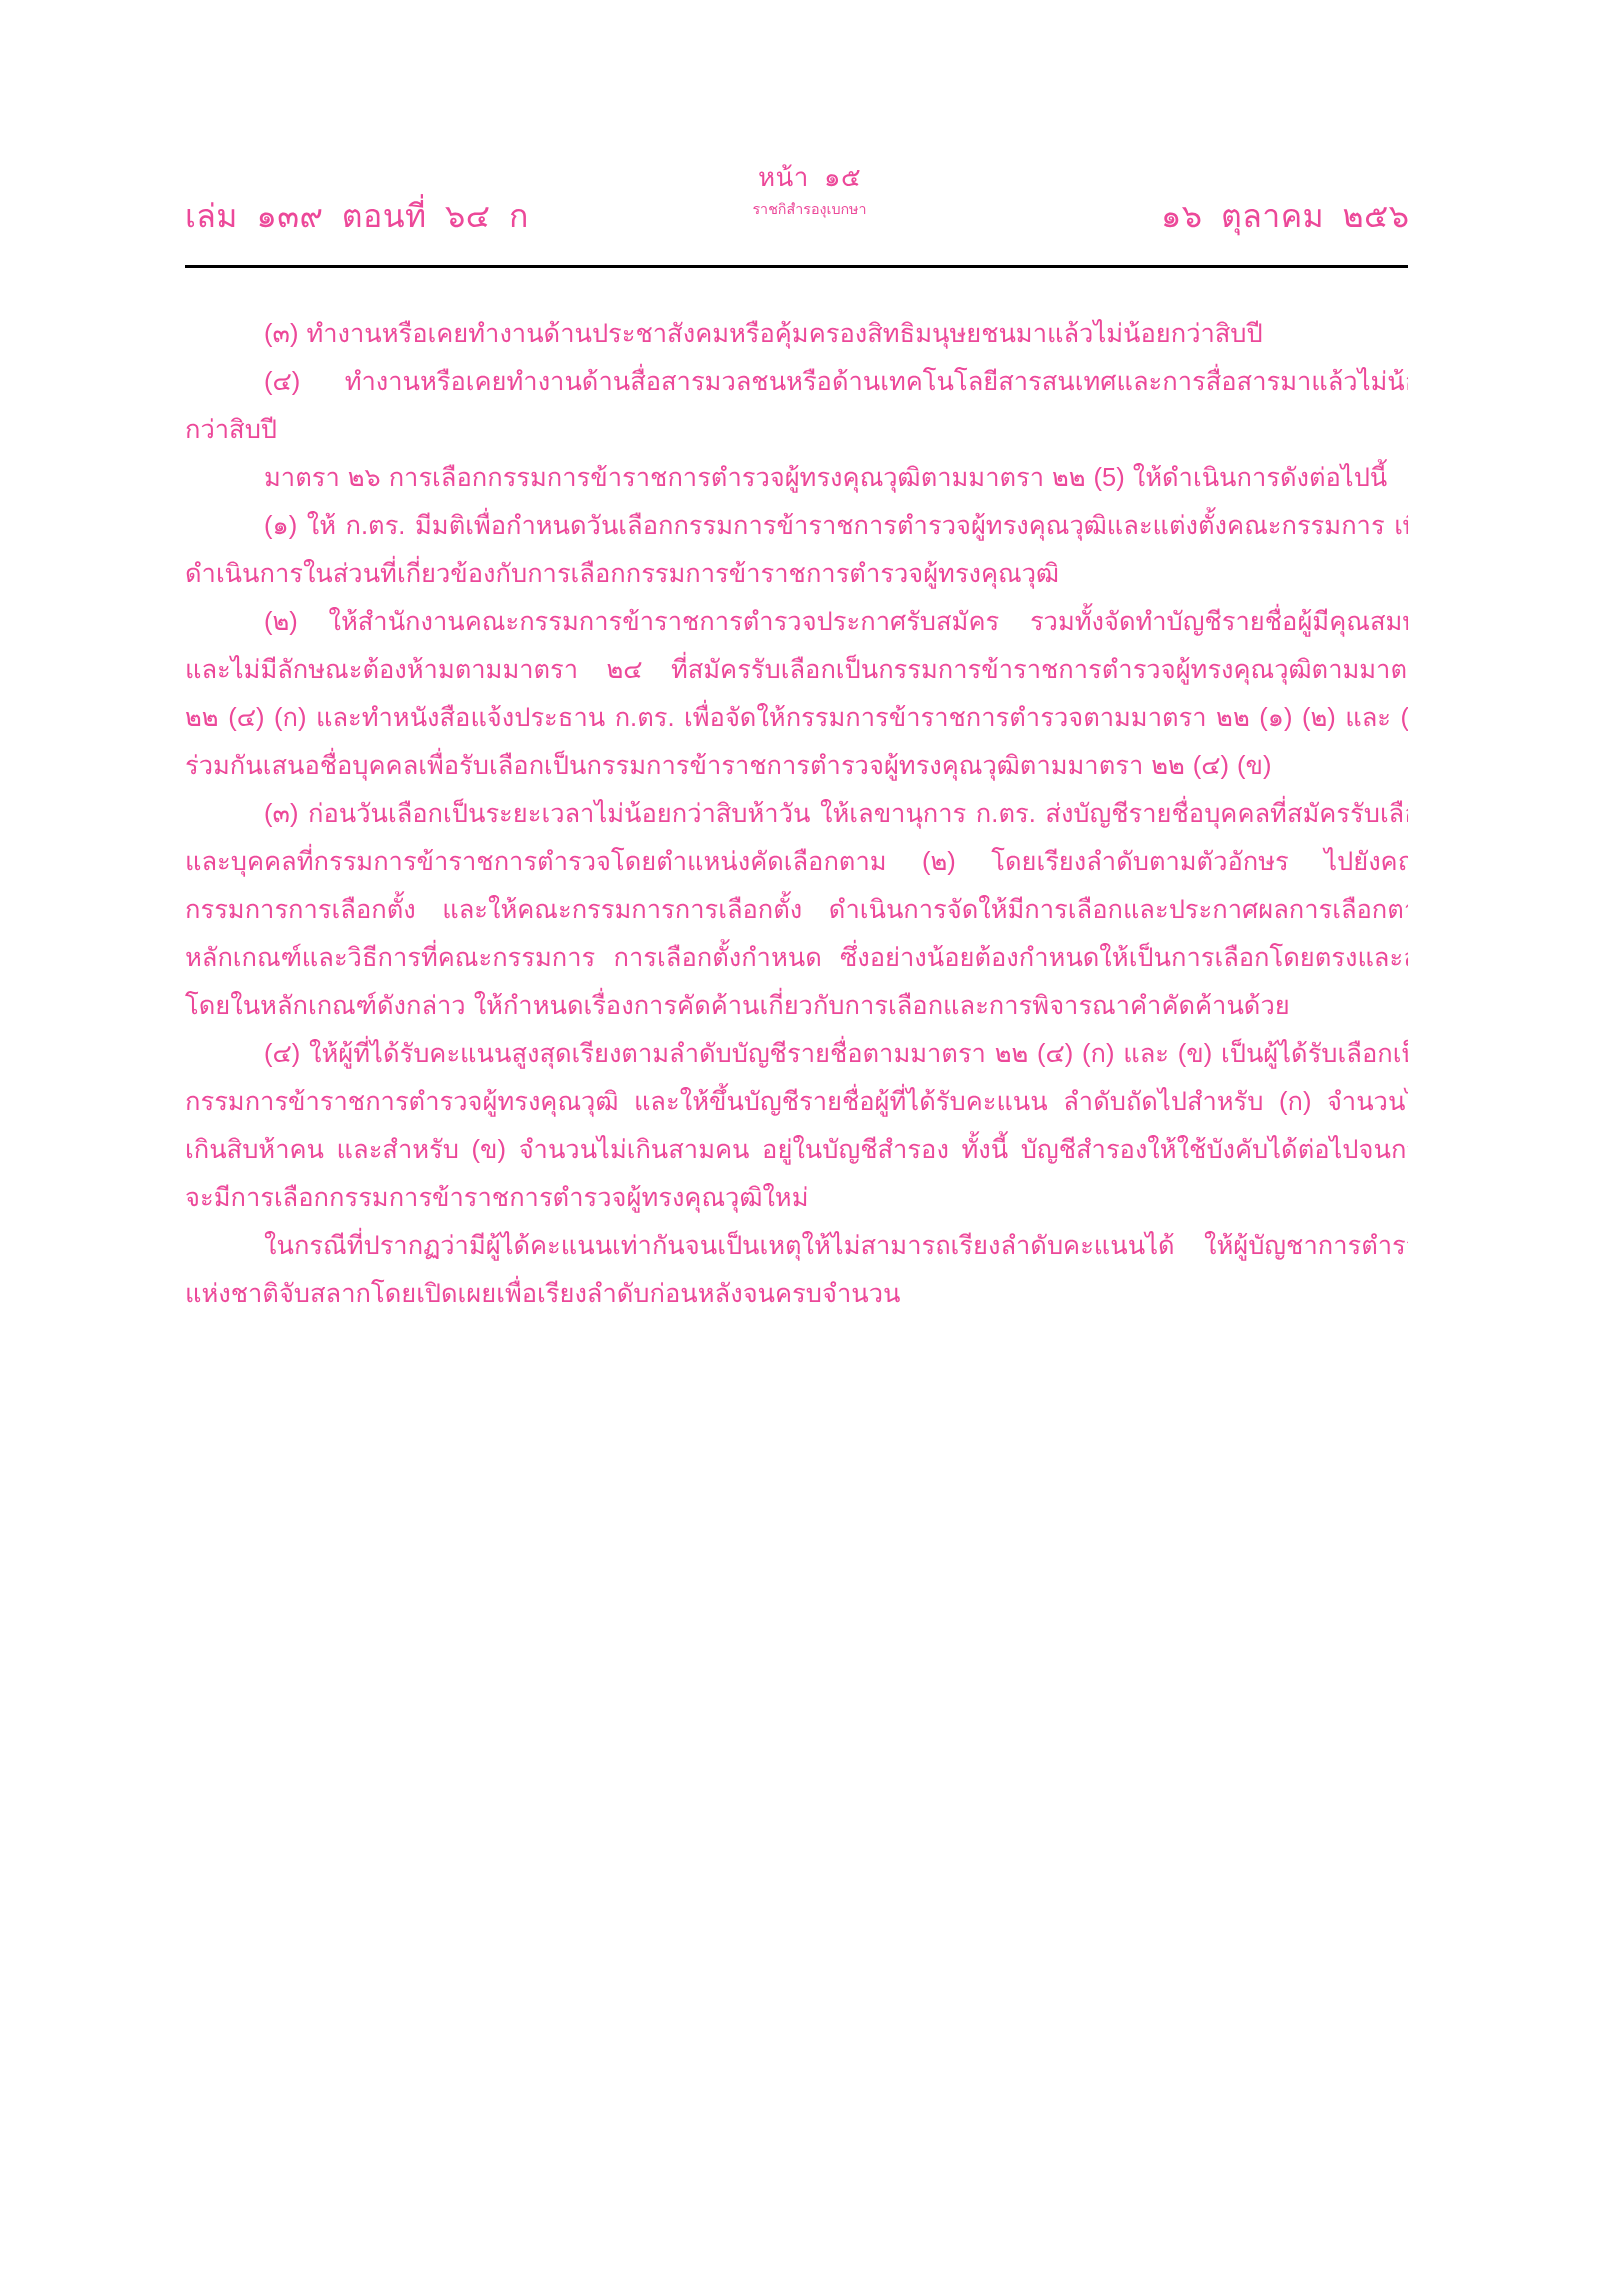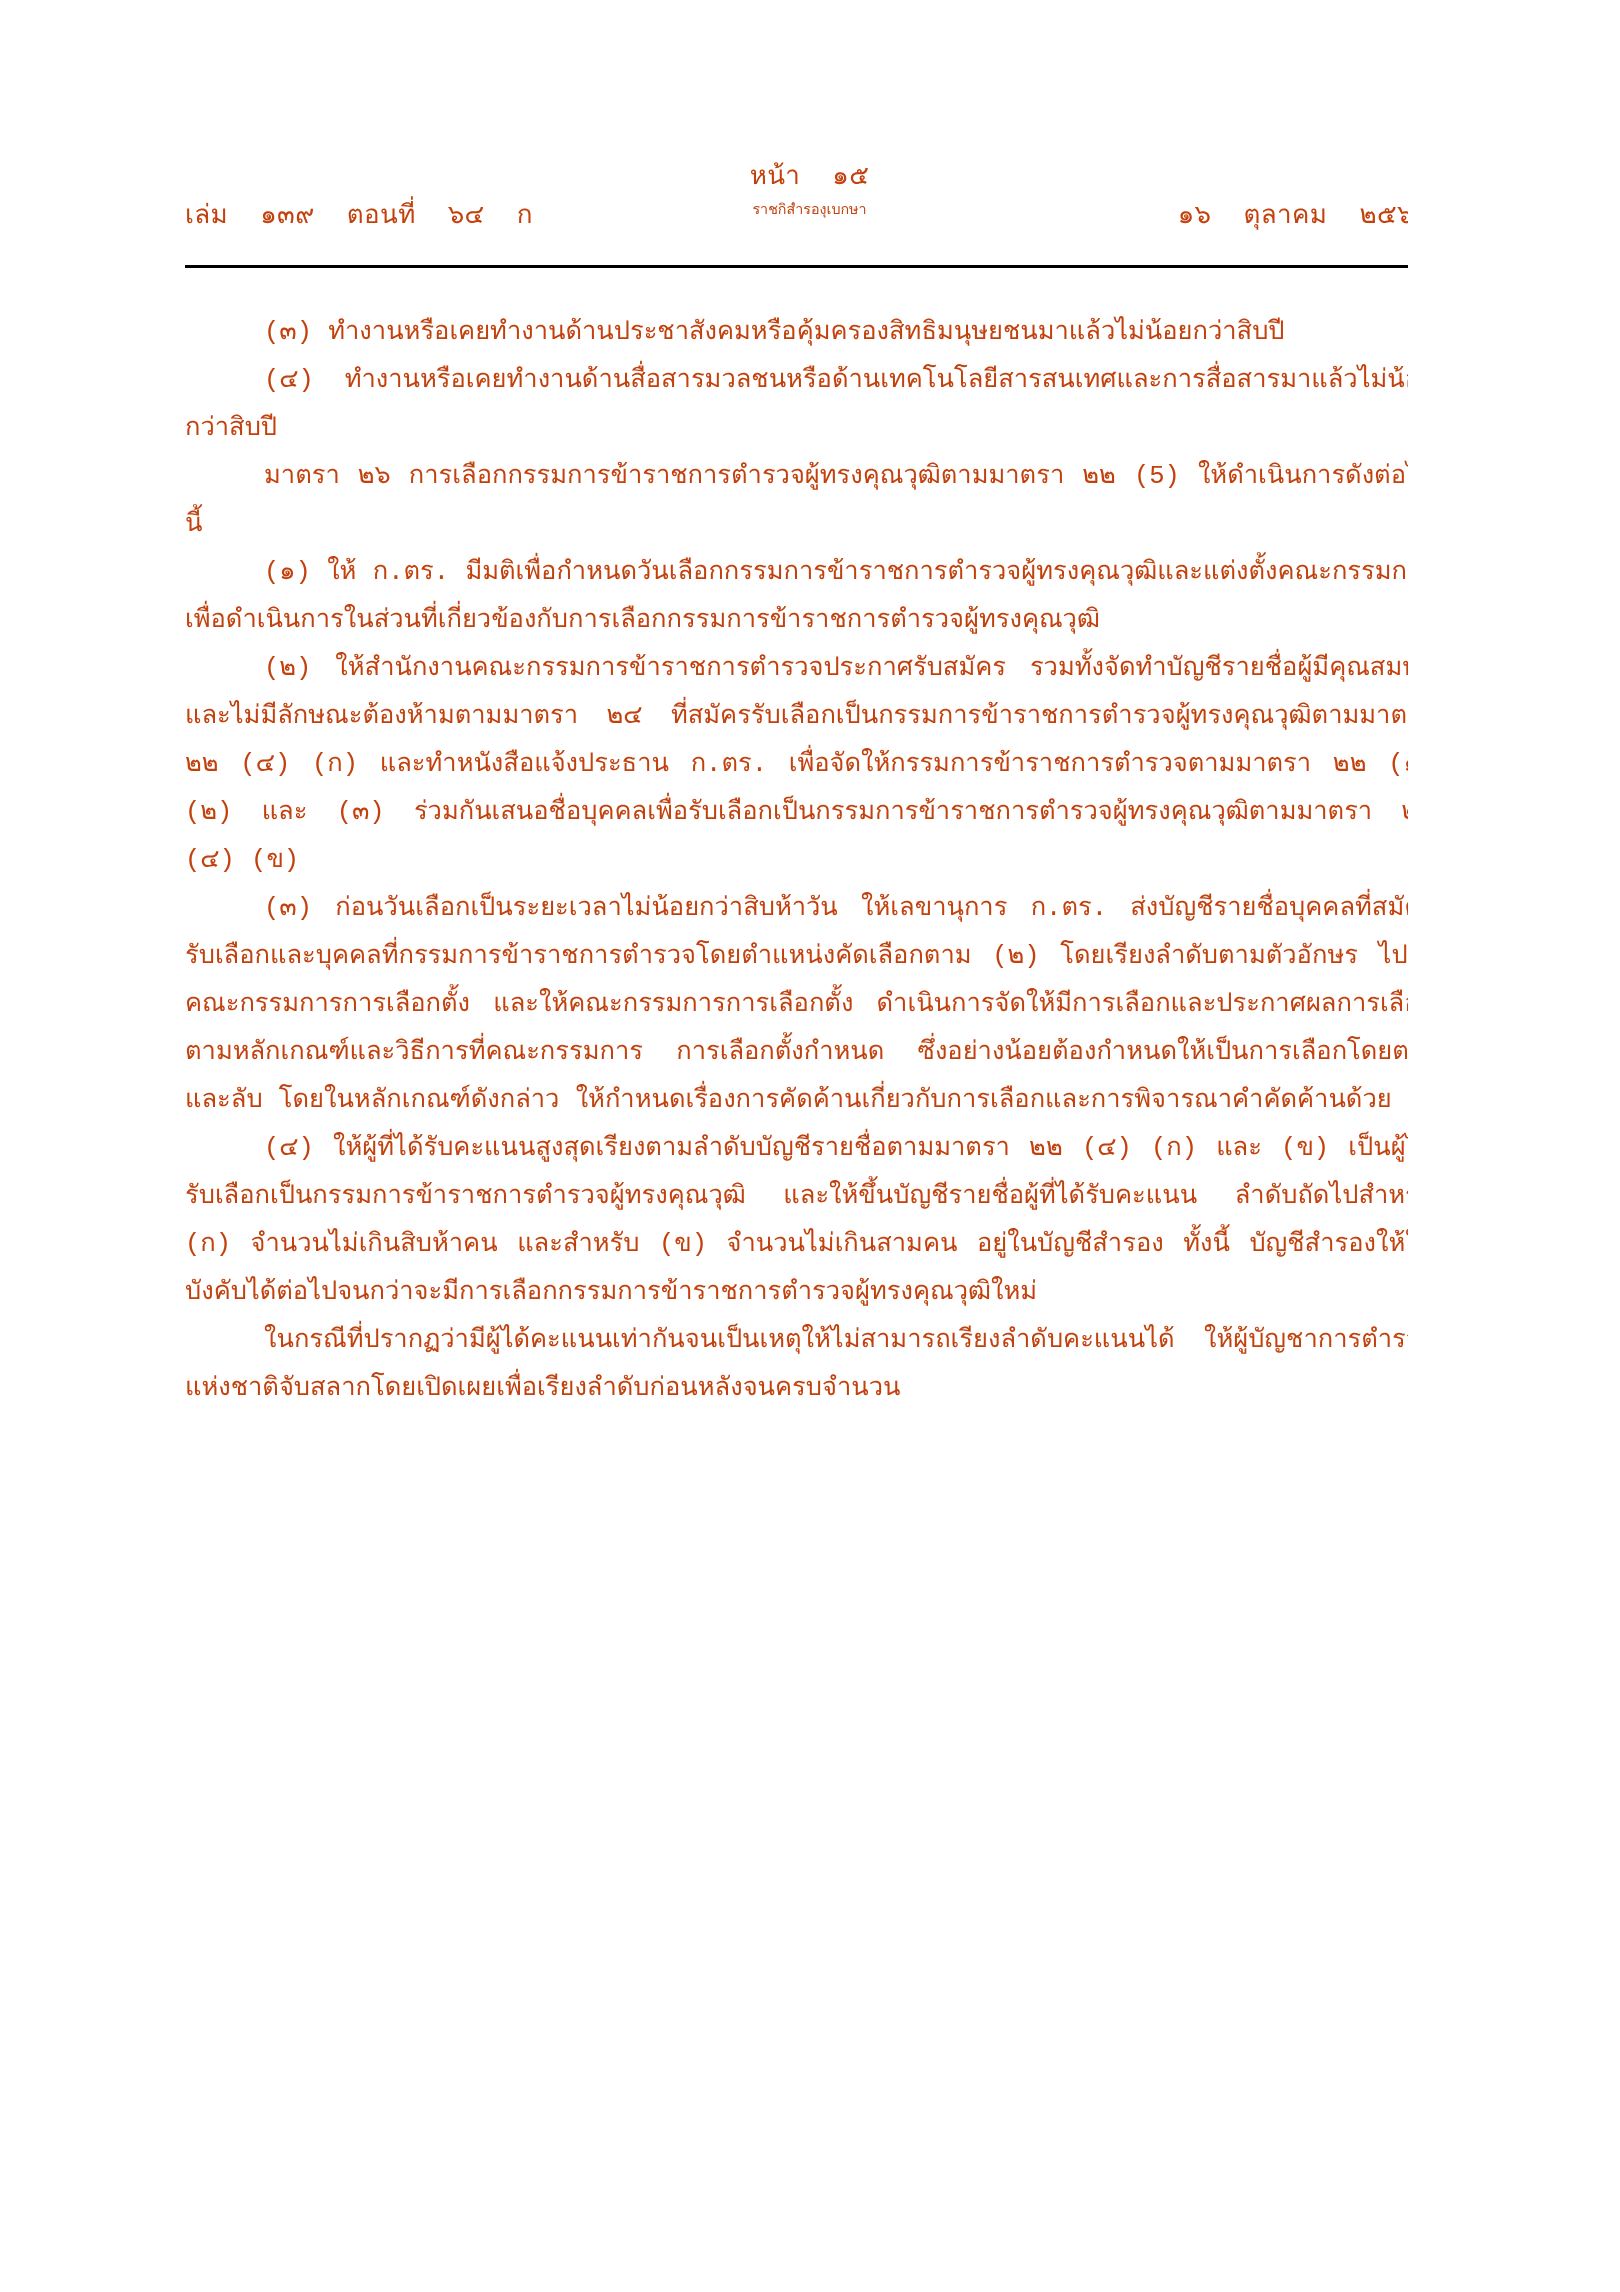--- a/index.html
+++ b/index.html
@@ -7,22 +7,22 @@
     margin: 0;
     padding: 0;
     background: #ffffff;
   }
 
   .page {
     position: relative;
     width: 1408px;
     height: 2293px;
     background: #ffffff;
-    font-family: Liberation Mono, monospace;
-    color: #c2410c;
+    font-family: Liberation Sans, sans-serif;
+    color: #ec4899;
     overflow: hidden;
     box-sizing: border-box;
   }
 
   
   .masthead {
     position: absolute;
     left: 185px;
     top: 159px;
     width: 1249px;
@@ -42,21 +42,21 @@
   }
 
   .masthead-row {
     position: absolute;
     left: 0;
     top: 39px;
     width: 100%;
     display: flex;
     align-items: baseline;
     justify-content: space-between;
-    font-size: 26px;
+    font-size: 32px;
     line-height: 36px;
     letter-spacing: 0.4px;
     white-space: pre;
   }
 
   .masthead-left,
   .masthead-center,
   .masthead-right {
     white-space: pre;
   }

